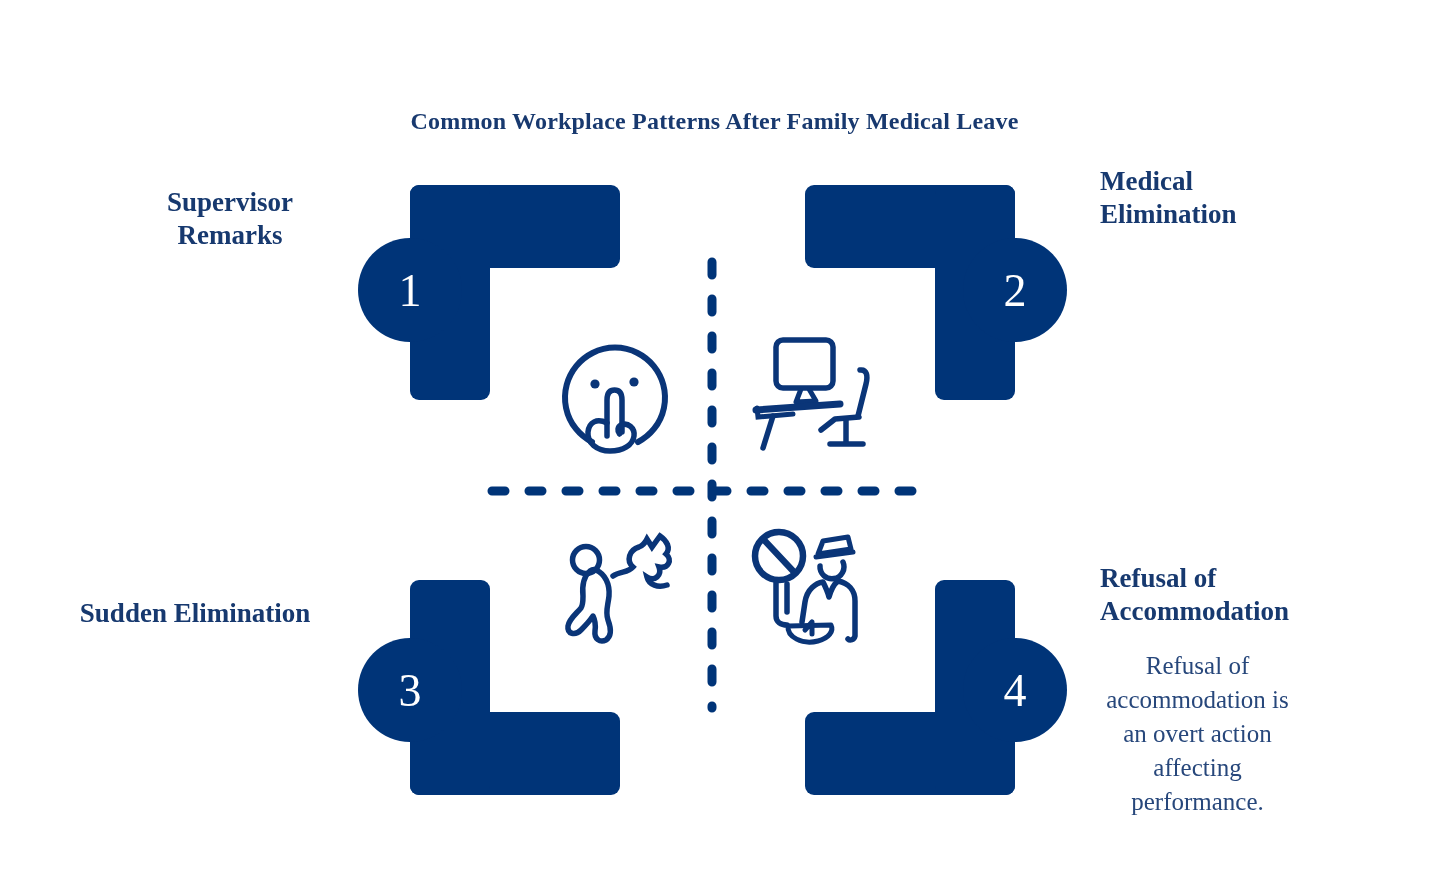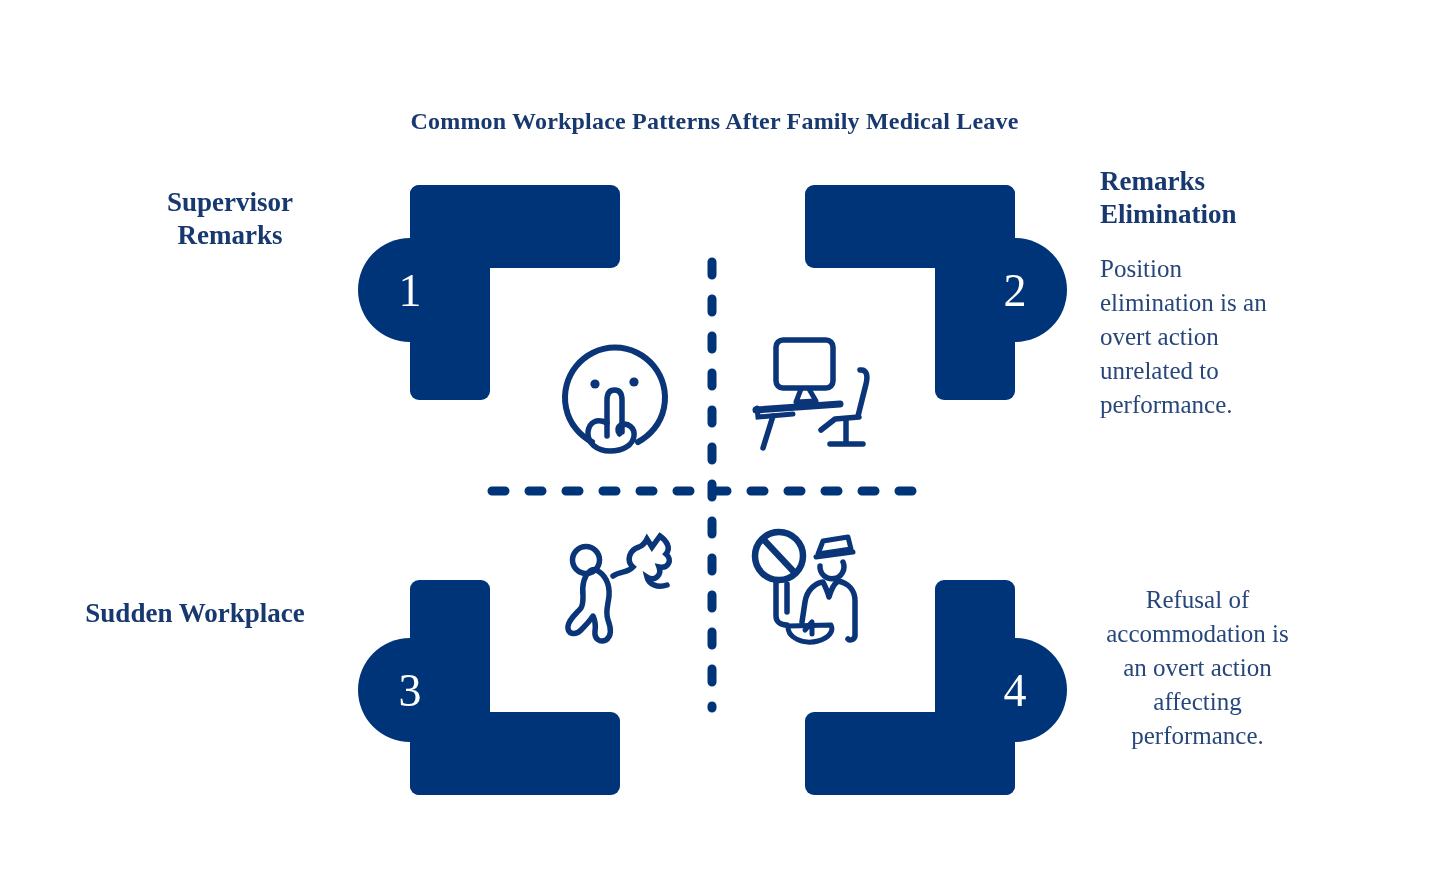--- a/index.html
+++ b/index.html
@@ -127,22 +127,21 @@
 
   <svg class="q-icon icon-q1" width="130" height="132" viewBox="0 0 130 132" fill="none">
     <path d="M42,106 A50,50 0 1 1 88,106" stroke="#0a3578" stroke-width="6" stroke-linecap="round"></path>
     <circle cx="45" cy="48" r="4.6" fill="#0a3578"></circle>
     <circle cx="84" cy="46" r="4.6" fill="#0a3578"></circle>
     <path d="M57,100 V64 Q57,54 64.5,54 Q72,54 72,64 V96" stroke="#0a3578" stroke-width="5.5" stroke-linecap="round"></path>
     <path d="M57,87 C47,82 39,86 38,96 C37,107 47,115 60,115 C73,115 83,109 84,100 C85,92 78,86 71,89 C67.5,91 67,95 69.5,98" stroke="#0a3578" stroke-width="5.5" stroke-linecap="round"></path>
   </svg>
 
   <div class="tblock tb-right tb-q2">
-    <div class="q-title">Remarks Elimination</div>
-    <div class="q-desc">Position elimination is an overt action unrelated to performance.</div>
+    <div class="q-title">Medical Elimination</div>
   </div>
   <div class="bracket bk-q2">
     <div class="bar h-bar"></div>
     <div class="bar v-bar"></div>
     <div class="num-circle">
       <span>2</span>
     </div>
   </div>
 
   <svg class="q-icon icon-q2" width="132" height="126" viewBox="0 0 132 126" fill="none">
@@ -151,37 +150,38 @@
     <path d="M13,78 L97,72" stroke="#0a3578" stroke-width="7" stroke-linecap="round"></path>
     <path d="M14,76 L15,85 L50,82" stroke="#0a3578" stroke-width="5" stroke-linecap="round"></path>
     <path d="M30,84 L20,116" stroke="#0a3578" stroke-width="5.5" stroke-linecap="round"></path>
     <path d="M117,38 C124,37 125,44 123,52 L115,84" stroke="#0a3578" stroke-width="5.5" stroke-linecap="round"></path>
     <path d="M78,98 L92,87 L116,85" stroke="#0a3578" stroke-width="5.5" stroke-linecap="round" stroke-linejoin="round"></path>
     <path d="M103,88 L103,110" stroke="#0a3578" stroke-width="5.5" stroke-linecap="round"></path>
     <path d="M87,112 L120,112" stroke="#0a3578" stroke-width="5.5" stroke-linecap="round"></path>
   </svg>
 
   <div class="tblock tb-left tb-q3">
-    <div class="q-title">Sudden Workplace</div>
+    <div class="q-title">Sudden Elimination</div>
   </div>
   <div class="bracket bk-q3">
     <div class="bar h-bar"></div>
     <div class="bar v-bar"></div>
     <div class="num-circle">
       <span>3</span>
     </div>
   </div>
 
   <svg class="q-icon icon-q3" width="135" height="142" viewBox="0 0 135 142" fill="none">
     <circle cx="36" cy="44" r="13.5" stroke="#0a3578" stroke-width="5.5"></circle>
     <path d="M46,54 C55,58 60,68 59,80 C58,90 55,96 58,104 C61,112 62,120 56,124 C50,127 44,123 45,115 C46,108 45,104 43,100 C39,106 35,110 31,114 C25,120 17,118 18,110 C19,103 26,98 31,92 C33,89 33,84 33,80 C32,70 33,61 40,55 C42,53.5 44,53 46,54 Z" stroke="#0a3578" stroke-width="5.5" stroke-linejoin="round"></path>
     <path d="M63,60 C70,55 78,57 83,51 C76,45 79,34 89,31 C92,30 95,27 97,23 L102,31 L110,20 C117,25 121,32 116,38 C123,44 118,53 109,51 C112,59 105,66 97,61 C99,69 108,72 117,69" stroke="#0a3578" stroke-width="5.5" stroke-linecap="round"></path>
   </svg>
 
   <div class="tblock tb-right tb-q4">
+    <div class="q-title">Refusal of Accommodation</div>
     <div class="q-desc">Refusal of accommodation is an overt action affecting performance.</div>
   </div>
   <div class="bracket bk-q4">
     <div class="bar h-bar"></div>
     <div class="bar v-bar"></div>
     <div class="num-circle">
       <span>4</span>
     </div>
   </div>
 

